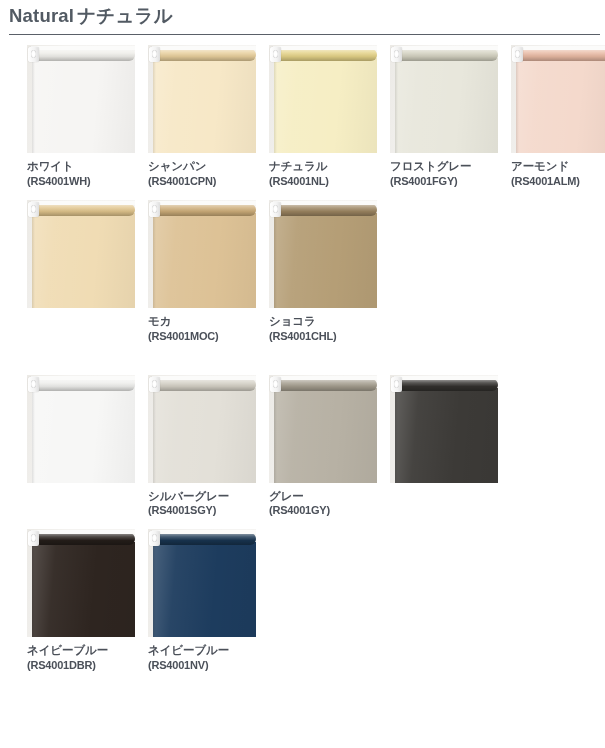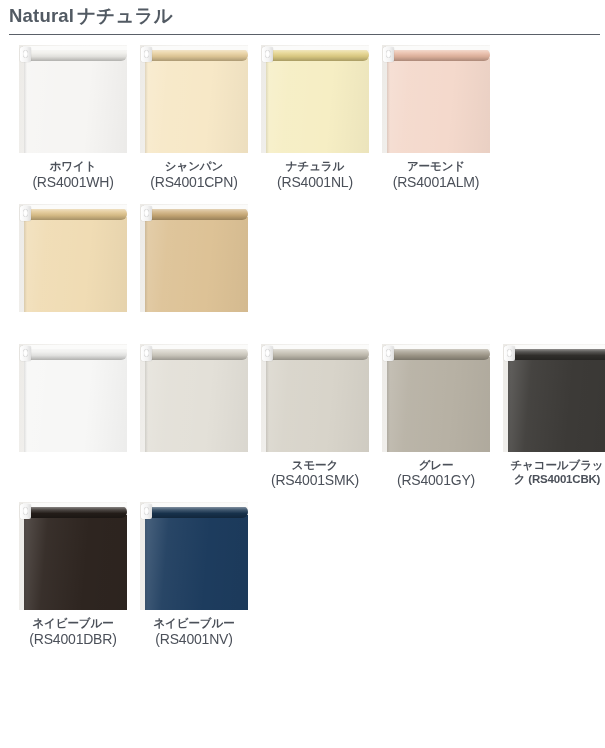--- a/index.html
+++ b/index.html
@@ -43,23 +43,22 @@
   }
   .section-header .kana {
     color: #525a63;
     margin-left: 3px;
   }
 
   
   .swatch-row {
     display: flex;
     flex-wrap: nowrap;
-    margin: 0 0 0 19px;
+    margin: 0 0 0 27px;
     padding: 0;
-    text-align: center;
   }
   .swatch-cell {
     width: 108px;
     margin-right: 13px;
     flex: 0 0 auto;
   }
   .swatch-cell:last-child {
     margin-right: 0;
   }
 
@@ -161,22 +160,22 @@
     padding: 6px 0 0 0;
     line-height: 1.28;
   }
   .label-name {
     font-size: 11.5px;
     font-weight: bold;
     color: #4b5059;
     letter-spacing: -0.1px;
   }
   .label-code {
-    font-size: 14px;
-    font-weight: normal;
+    font-size: 11px;
+    font-weight: bold;
     color: #4b5059;
     letter-spacing: -0.2px;
   }
   .label-inline {
     font-size: 11.5px;
     font-weight: bold;
     color: #4b5059;
     letter-spacing: -0.2px;
   }
 
@@ -232,20 +231,34 @@
               <div class="bracket"></div>
             </div>
             <div class="swatch-label">
               <div class="label-name">ナチュラル</div>
               <div class="label-code">(RS4001NL)</div>
             </div>
           </div>
           <div class="swatch-cell">
             <div class="swatch-img">
               <div class="wall"></div>
+              <div class="fabric" style="background: rgb(232, 231, 220);"></div>
+              <div class="fabric-edge"></div>
+              <div class="rail"></div>
+              <div class="tube" style="background: rgb(211, 209, 192);"></div>
+              <div class="bracket"></div>
+            </div>
+            <div class="swatch-label">
+              <div class="label-name">フロストグレー</div>
+              <div class="label-code">(RS4001FGY)</div>
+            </div>
+          </div>
+          <div class="swatch-cell">
+            <div class="swatch-img">
+              <div class="wall"></div>
               <div class="fabric" style="background: rgb(244, 217, 204);"></div>
               <div class="fabric-edge"></div>
               <div class="rail"></div>
               <div class="tube" style="background: rgb(232, 185, 163);"></div>
               <div class="bracket"></div>
             </div>
             <div class="swatch-label">
               <div class="label-name">アーモンド</div>
               <div class="label-code">(RS4001ALM)</div>
             </div>
@@ -264,20 +277,38 @@
             </div>
           </div>
           <div class="swatch-cell">
             <div class="swatch-img">
               <div class="wall"></div>
               <div class="fabric" style="background: rgb(221, 194, 150);"></div>
               <div class="fabric-edge"></div>
               <div class="rail"></div>
               <div class="tube" style="background: rgb(205, 173, 121);"></div>
               <div class="bracket"></div>
+            </div>
+            <div class="swatch-label">
+              <div class="label-name">モカ</div>
+              <div class="label-code">(RS4001MOC)</div>
+            </div>
+          </div>
+          <div class="swatch-cell">
+            <div class="swatch-img">
+              <div class="wall"></div>
+              <div class="fabric" style="background: rgb(181, 158, 118);"></div>
+              <div class="fabric-edge"></div>
+              <div class="rail"></div>
+              <div class="tube" style="background: rgb(156, 133, 97);"></div>
+              <div class="bracket"></div>
+            </div>
+            <div class="swatch-label">
+              <div class="label-name">ショコラ</div>
+              <div class="label-code">(RS4001CHL)</div>
             </div>
           </div>
         </div>
       </div>
       <div class="gap-before-section"></div>
       <div class="section">
         <div class="gap-after-header"></div>
         <div class="swatch-row">
           <div class="swatch-cell">
             <div class="swatch-img">
@@ -291,33 +322,23 @@
           </div>
           <div class="swatch-cell">
             <div class="swatch-img">
               <div class="wall"></div>
               <div class="fabric" style="background: rgb(227, 224, 216);"></div>
               <div class="fabric-edge"></div>
               <div class="rail"></div>
               <div class="tube" style="background: rgb(211, 207, 196);"></div>
               <div class="bracket"></div>
             </div>
-          </div>
-          <div class="swatch-cell">
-            <div class="swatch-img">
-              <div class="wall"></div>
-              <div class="fabric" style="background: rgb(216, 212, 202);"></div>
-              <div class="fabric-edge"></div>
-              <div class="rail"></div>
-              <div class="tube" style="background: rgb(198, 193, 180);"></div>
-              <div class="bracket"></div>
-            </div>
-            <div class="swatch-label">
-              <div class="label-name">スモーク</div>
-              <div class="label-code">(RS4001SMK)</div>
+            <div class="swatch-label">
+              <div class="label-name">シルバーグレー</div>
+              <div class="label-code">(RS4001SGY)</div>
             </div>
           </div>
           <div class="swatch-cell">
             <div class="swatch-img">
               <div class="wall"></div>
               <div class="fabric" style="background: rgb(183, 177, 164);"></div>
               <div class="fabric-edge"></div>
               <div class="rail"></div>
               <div class="tube" style="background: rgb(164, 157, 142);"></div>
               <div class="bracket"></div>
@@ -328,24 +349,20 @@
             </div>
           </div>
           <div class="swatch-cell">
             <div class="swatch-img">
               <div class="wall"></div>
               <div class="fabric" style="background: rgb(60, 58, 55);"></div>
               <div class="fabric-edge"></div>
               <div class="rail"></div>
               <div class="tube" style="background: rgb(51, 49, 46);"></div>
               <div class="bracket"></div>
-            </div>
-            <div class="swatch-label">
-              <div class="label-name">チャコールブラッ</div>
-              <div class="label-inline">ク (RS4001CBK)</div>
             </div>
           </div>
         </div>
         <div class="gap-between-rows"></div>
         <div class="swatch-row">
           <div class="swatch-cell">
             <div class="swatch-img">
               <div class="wall"></div>
               <div class="fabric" style="background: rgb(46, 37, 32);"></div>
               <div class="fabric-edge"></div>

